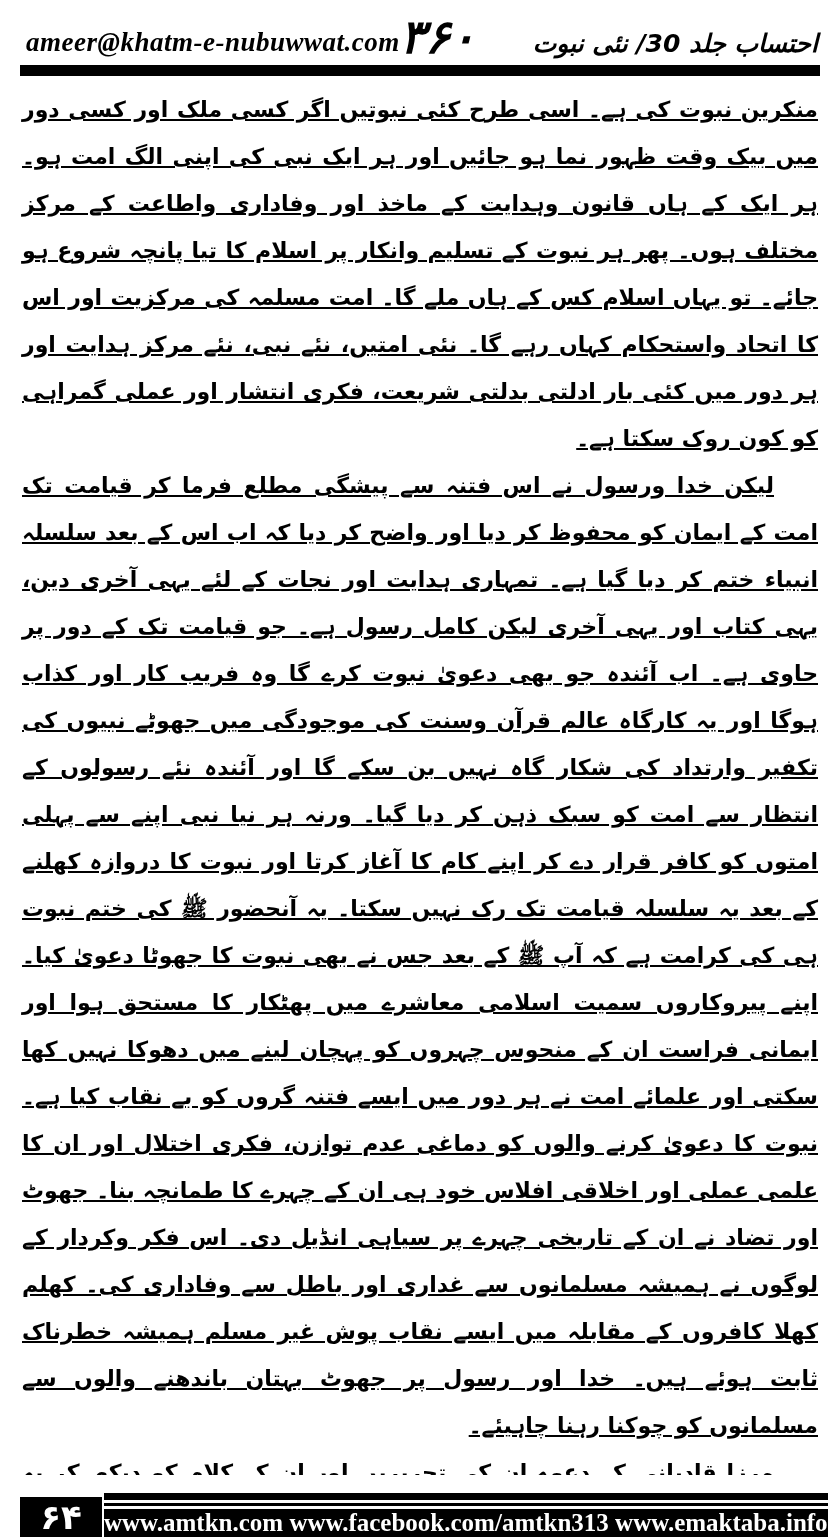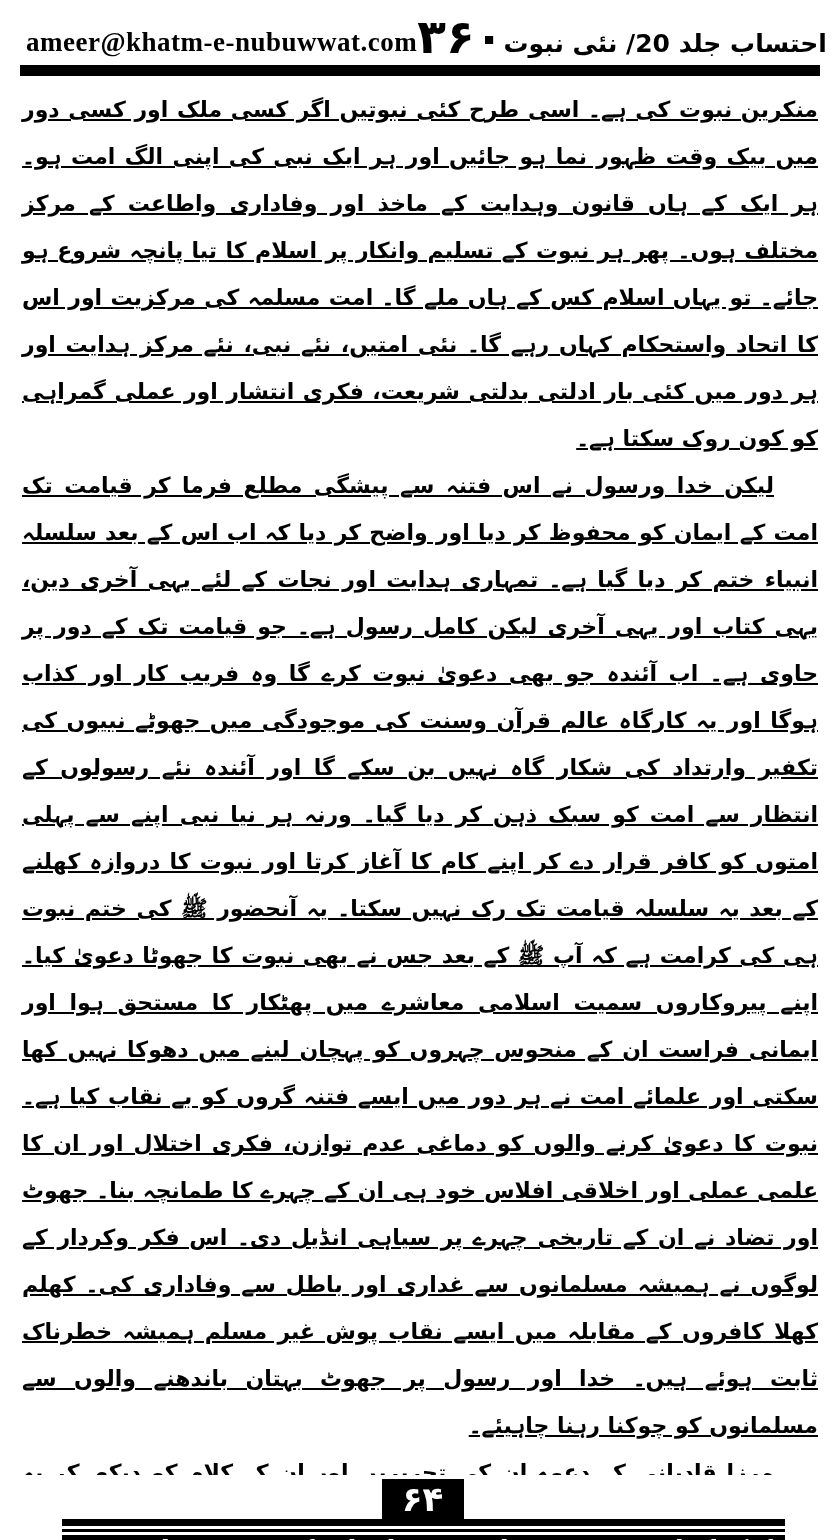--- a/index.html
+++ b/index.html
@@ -12,23 +12,24 @@
     box-sizing:border-box;
     font-family:"DejaVu Sans", sans-serif;
     overflow:hidden;
   }
 
   
   .page-header {
     display:grid;
     grid-template-columns:1fr auto 1fr;
     align-items:end;
-    padding:12px 32px 4px 26px;
+    padding:12px 22px 4px 26px;
     height:62px;
     box-sizing:border-box;
+    font-style:italic;
   }
   .email {
     justify-self:start;
     font-family:"Liberation Serif", serif;
     font-weight:bold;
     font-size:27px;
     letter-spacing:0.5px;
     white-space:nowrap;
   }
   .page-number {
@@ -63,22 +64,21 @@
     line-height:47px;
   }
   .para { margin:0;text-decoration:underline; }
   .para.indent { text-indent:44px; }
 
   
   .page-footer {
     height:58px;
     margin:4px 15px 3px 20px;
     display:flex;
-    align-items:center;
-    flex-direction:column;
+    align-items:flex-end;
   }
   .corner-number {
     width:82px;
     background:#000;
     color:#fff;
     font-weight:bold;
     font-size:34px;
     display:flex; align-items:center; justify-content:center;
     direction:rtl;
     flex:0 0 auto;
@@ -104,21 +104,21 @@
   }
 </style>
 </head>
 <body>
 
 <div class="page">
 
   <header class="page-header">
     <span class="email">ameer@khatm-e-nubuwwat.com</span>
     <span class="page-number">۳۶۰</span>
-    <span class="book-title">احتساب جلد 20/ نئی نبوت</span>
+    <span class="book-title">احتساب جلد 30/ نئی نبوت</span>
   </header>
 
   <div class="header-rule"></div>
 
   <main class="body-text">
     <p class="para">منکرین نبوت کی ہے۔ اسی طرح کئی نبوتیں اگر کسی ملک اور کسی دور میں بیک وقت ظہور نما ہو جائیں اور ہر ایک نبی کی اپنی الگ امت ہو۔ ہر ایک کے ہاں قانون وہدایت کے ماخذ اور وفاداری واطاعت کے مرکز مختلف ہوں۔ پھر ہر نبوت کے تسلیم وانکار پر اسلام کا تیا پانچہ شروع ہو جائے۔ تو یہاں اسلام کس کے ہاں ملے گا۔ امت مسلمہ کی مرکزیت اور اس کا اتحاد واستحکام کہاں رہے گا۔ نئی امتیں، نئے نبی، نئے مرکز ہدایت اور ہر دور میں کئی بار ادلتی بدلتی شریعت، فکری انتشار اور عملی گمراہی کو کون روک سکتا ہے۔</p>
     <p class="para indent">لیکن خدا ورسول نے اس فتنہ سے پیشگی مطلع فرما کر قیامت تک امت کے ایمان کو محفوظ کر دیا اور واضح کر دیا کہ اب اس کے بعد سلسلہ انبیاء ختم کر دیا گیا ہے۔ تمہاری ہدایت اور نجات کے لئے یہی آخری دین، یہی کتاب اور یہی آخری لیکن کامل رسول ہے۔ جو قیامت تک کے دور پر حاوی ہے۔ اب آئندہ جو بھی دعویٰ نبوت کرے گا وہ فریب کار اور کذاب ہوگا اور یہ کارگاہ عالم قرآن وسنت کی موجودگی میں جھوٹے نبیوں کی تکفیر وارتداد کی شکار گاہ نہیں بن سکے گا اور آئندہ نئے رسولوں کے انتظار سے امت کو سبک ذہن کر دیا گیا۔ ورنہ ہر نیا نبی اپنے سے پہلی امتوں کو کافر قرار دے کر اپنے کام کا آغاز کرتا اور نبوت کا دروازہ کھلنے کے بعد یہ سلسلہ قیامت تک رک نہیں سکتا۔ یہ آنحضور ﷺ کی ختم نبوت ہی کی کرامت ہے کہ آپ ﷺ کے بعد جس نے بھی نبوت کا جھوٹا دعویٰ کیا۔ اپنے پیروکاروں سمیت اسلامی معاشرے میں پھٹکار کا مستحق ہوا اور ایمانی فراست ان کے منحوس چہروں کو پہچان لینے میں دھوکا نہیں کھا سکتی اور علمائے امت نے ہر دور میں ایسے فتنہ گروں کو بے نقاب کیا ہے۔ نبوت کا دعویٰ کرنے والوں کو دماغی عدم توازن، فکری اختلال اور ان کا علمی عملی اور اخلاقی افلاس خود ہی ان کے چہرے کا طمانچہ بنا۔ جھوٹ اور تضاد نے ان کے تاریخی چہرے پر سیاہی انڈیل دی۔ اس فکر وکردار کے لوگوں نے ہمیشہ مسلمانوں سے غداری اور باطل سے وفاداری کی۔ کھلم کھلا کافروں کے مقابلہ میں ایسے نقاب پوش غیر مسلم ہمیشہ خطرناک ثابت ہوئے ہیں۔ خدا اور رسول پر جھوٹ بہتان باندھنے والوں سے مسلمانوں کو چوکنا رہنا چاہیئے۔</p>
     <p class="para indent">مرزا قادیانی کے دعوے ان کی تحریریں اور ان کے کلام کو دیکھ کر یہ اندازہ لگانا مشکل نہیں ہے کہ ختم نبوت کی مہر توڑنے والوں کی علمی، فکری اور اخلاقی سطح کس حد تک پست ہوتی ہے۔ وحی والہام کے نام سے پیش کردہ کلام کی ژولیدگی وپستی، اس امر کی شہادت دیتی ہے کہ مصنف کی یہ تصنیف جھوٹ، غیر مربوط اور مضحکہ خیز دعووں کا پلندہ ہے۔ جسے سزا کے طور پر کسی کو پڑھنے کے لئے دیا جا سکتا ہے۔ لیکن علم وہدایت اور کسی اخلاقی تعلیم وارشاد کی روشنی یہاں کہاں ملے گی۔ جب</p>
   </main>
 

